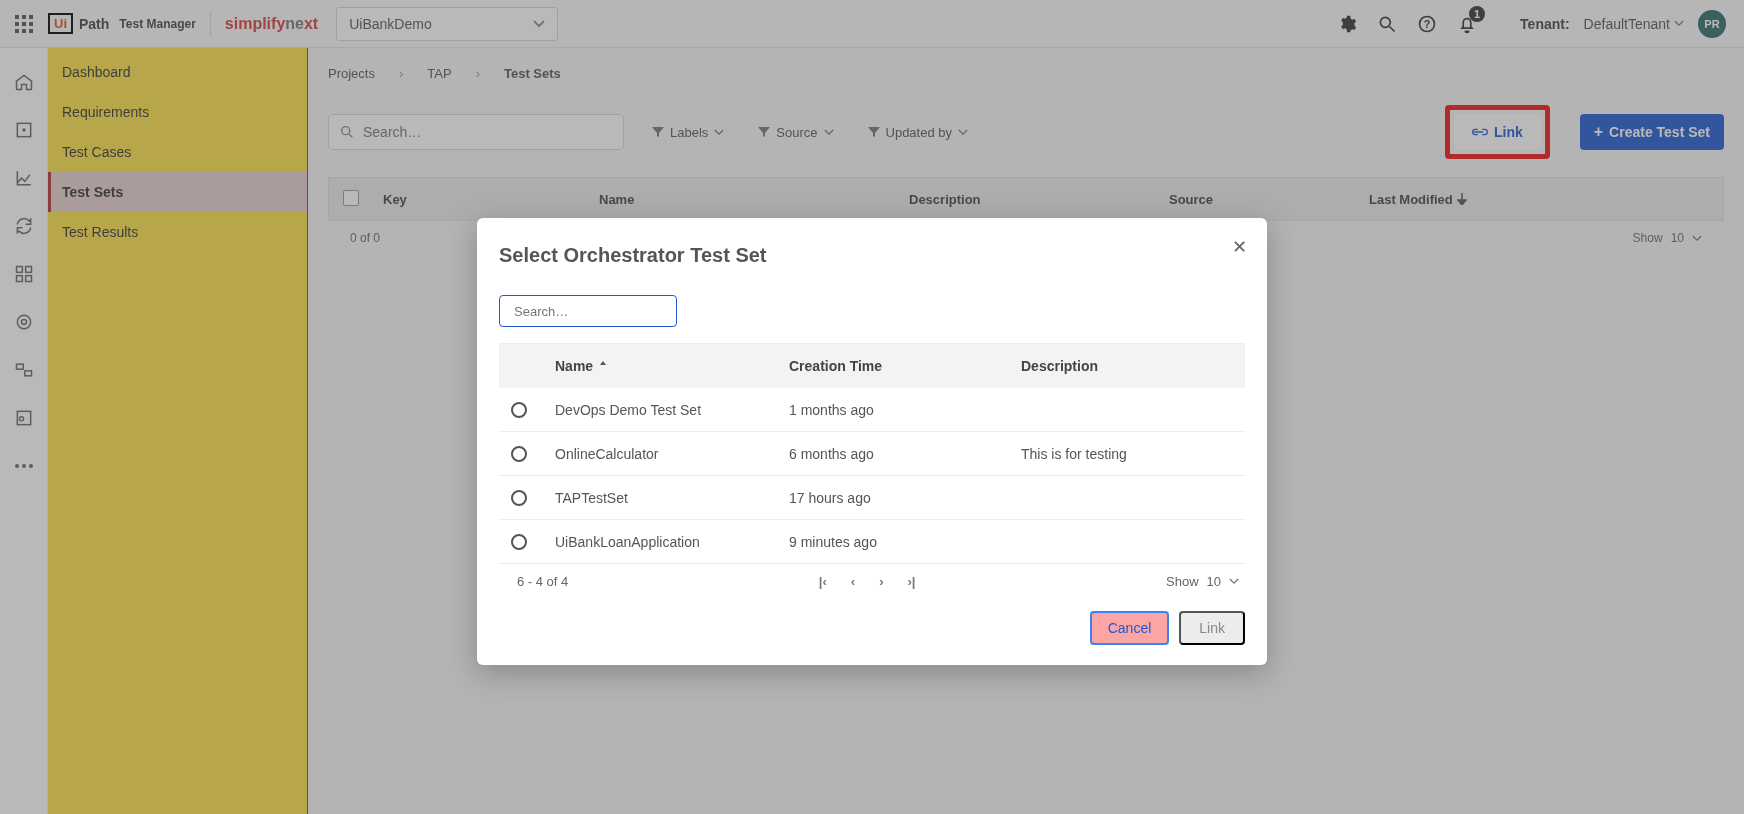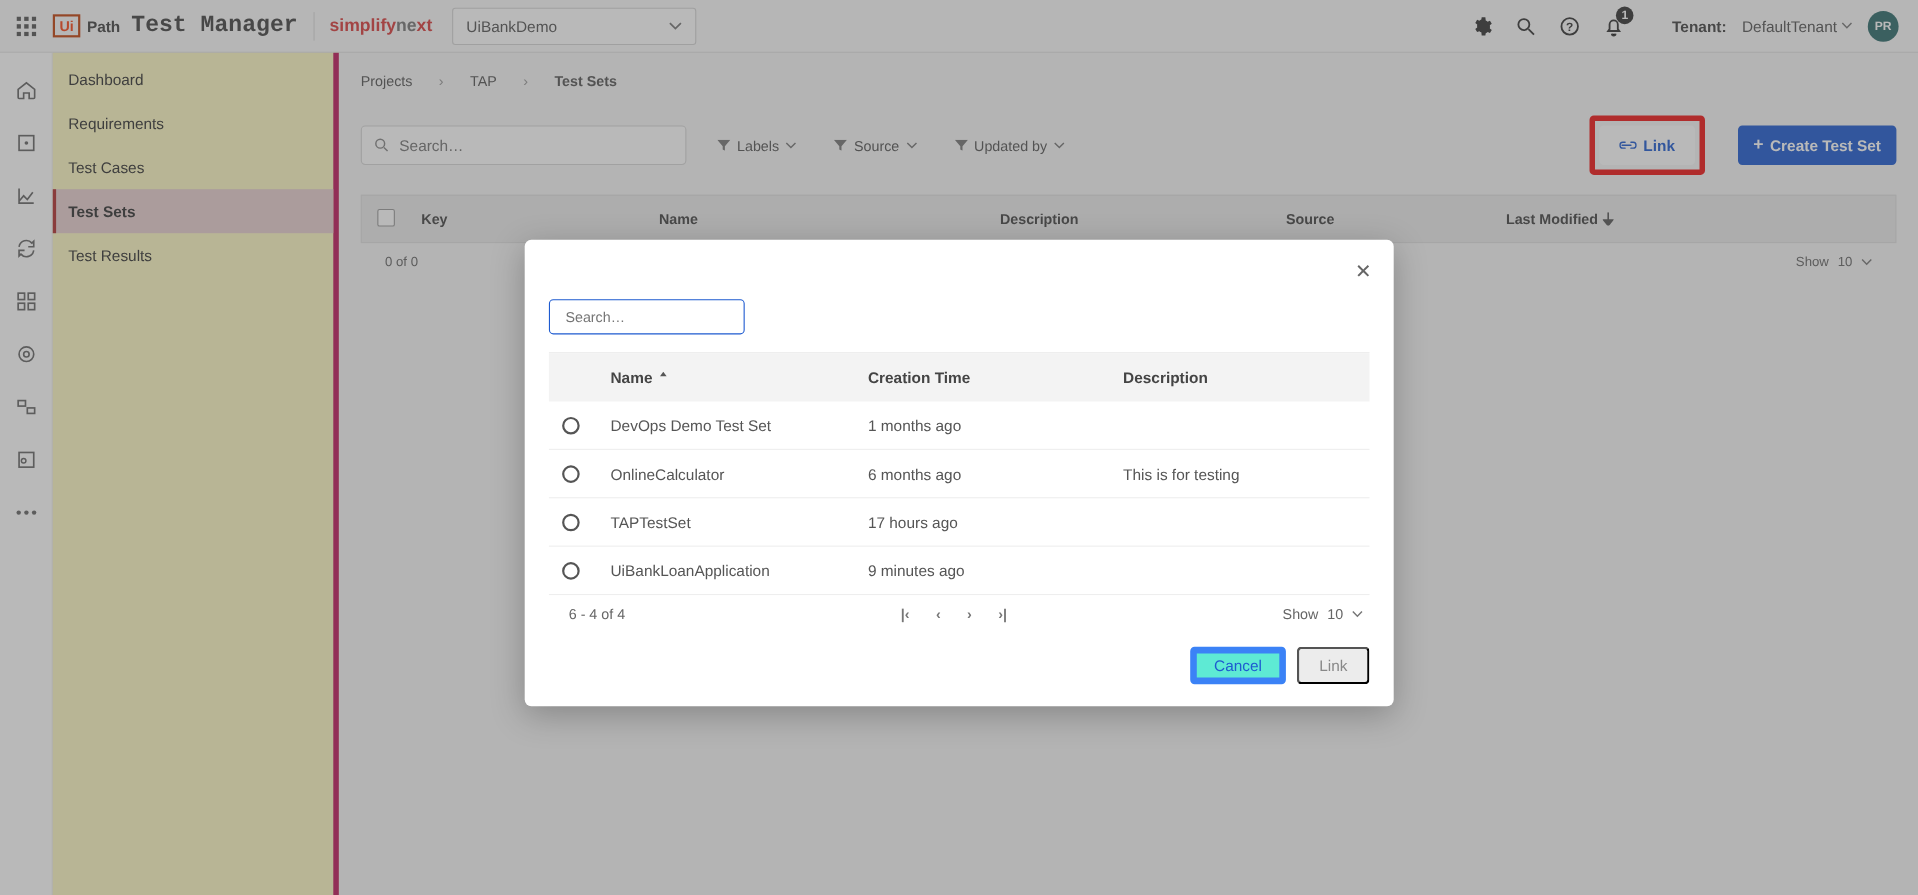--- a/index.html
+++ b/index.html
@@ -2,44 +2,44 @@
 <html><head>
 <meta charset="utf-8">
 <style>
   * { box-sizing: border-box; margin: 0; padding: 0; font-family: "Segoe UI", Arial, sans-serif; }
   body { width: 1744px; height: 814px; background: #f7f7f7; position: relative; overflow: hidden; }
 
   
   .topbar { height: 48px; background: #fafafa; border-bottom: 1px solid #e3e3e3; display: flex; align-items: center; padding: 0 8px; }
   .apps-btn { width: 32px; height: 32px; display:flex; align-items:center; justify-content:center; color:#555; cursor:pointer; }
   .logo-group { display:flex; align-items:center; gap:6px; margin-left:8px; }
-  .uipath-box { border:2px solid #c2410c; color:#fa4516; font-weight:700; font-size:13px; padding:1px 4px; }
+  .uipath-box { border:2px solid #000000; color:#fa4516; font-weight:700; font-size:13px; padding:1px 4px; }
   .path-text { font-size:14px; color:#444; font-weight:600; }
-  .tm-text { font-size:21px; color:#444; font-weight:700; margin-left:4px;font-family:Liberation Mono, monospace; }
+  .tm-text { font-size:12px; color:#444; font-weight:700; margin-left:4px; }
   .divider-v { width:1px; height:26px; background:#ddd; margin:0 14px; }
   .simplify { font-size:16px; font-weight:700; }
   .simplify .s0 { color:#d93c3c; }
   .simplify .s1 { color:#777; }
   .simplify .s2 { color:#d93c3c; }
   .project-select { margin-left:18px; border:1px solid #d5d5d5; background:#fff; height:34px; width:222px; display:flex; align-items:center; justify-content:space-between; padding:0 12px; font-size:14px; color:#555; border-radius:3px; cursor:pointer; }
   .topbar-spacer { flex:1; }
   .topbar-right { display:flex; align-items:center; gap:14px; padding-right:10px; }
   .topbar-right .ticon { width:26px; height:26px; display:flex; align-items:center; justify-content:center; color:#333; cursor:pointer; font-size:20px; }
   .bell-wrap { position:relative; }
   .bell-badge { position:absolute; top:-5px; right:-5px; background:#323232; color:#fff; border-radius:50%; width:16px; height:16px; font-size:11px; display:flex; align-items:center; justify-content:center; font-weight:700; }
   .tenant-lbl { font-size:14px; color:#444; font-weight:600;margin-left:26px; }
   .tenant-val { font-size:14px; color:#555; display:flex; align-items:center; gap:4px; cursor:pointer; }
   .avatar { width:28px; height:28px; border-radius:50%; background:#2e6b6b; color:#fff; display:flex; align-items:center; justify-content:center; font-size:11px; font-weight:600; cursor:pointer; }
 
   
   .icon-rail { position:absolute; top:48px; left:0; width:48px; bottom:0; background:#fff; border-right:1px solid #eee; display:flex; flex-direction:column; align-items:center; padding-top:22px; gap:24px; color:#666; }
   .icon-rail .ritem { width:24px; height:24px; display:flex; align-items:center; justify-content:center; cursor:pointer; font-size:18px; }
 
   
-  .sidebar { position:absolute; top:48px; left:48px; width:260px; bottom:0; background:#fef9c3; border-right:5px solid #be185d; padding-top:4px; }
+  .sidebar { position:absolute; top:48px; left:48px; width:260px; bottom:0; background:#fde047; border-right:1px solid #be185d; padding-top:4px; }
   .sidebar .sitem { height:40px; display:flex; align-items:center; padding-left:14px; font-size:14px; color:#333; cursor:pointer; }
   .sidebar .sitem.active { background:#e8cfcf; border-left:3px solid #b12f2f; font-weight:600; padding-left:11px; }
 
   
   .main { position:absolute; top:48px; left:308px; right:0; bottom:0; padding: 18px 20px 0 20px; }
   .breadcrumb { font-size:13px; color:#555; display:flex; gap:24px; align-items:center; }
   .breadcrumb a { color:#555; text-decoration:none; cursor:pointer; }
   .breadcrumb .sep { color:#999; }
   .toolbar { display:flex; align-items:center; margin-top:24px; gap:22px; }
   .search-box { display:flex; align-items:center; border:1px solid #d8d8d8; background:#fff; height:36px; width:296px; border-radius:4px; padding:0 10px; color:#888; gap:8px; }
@@ -82,21 +82,21 @@
   .mr-name { width:234px; }
   .mr-ct { width:232px; }
   .mr-desc { flex:1; }
 
   .modal-pager { display:flex; align-items:center; justify-content:space-between; padding:10px 6px 0 18px; font-size:13px; color:#666; }
   .pager-arrows { display:flex; gap:24px; color:#777; }
   .pager-arrows span { cursor:pointer; font-weight:600; }
   .modal-show { display:flex; align-items:center; gap:8px; cursor:pointer; }
 
   .modal-actions { display:flex; justify-content:flex-end; gap:10px; margin-top:22px; }
-  .btn-cancel { border:6px solid #3b82f6; color:#1e5bd0; background:#5eead4; height:34px; padding:0 16px; border-radius:4px; font-size:14px; cursor:pointer; }
+  .btn-cancel { border:2px solid #3b82f6; color:#1e5bd0; background:#fca5a5; height:34px; padding:0 16px; border-radius:4px; font-size:14px; cursor:pointer; }
   .btn-link-confirm { background:#ececec; color:#888; height:34px; padding:0 18px; border-radius:4px; font-size:14px; cursor:default; }
 
   svg { display:block; }
 </style>
 </head>
 <body>
 
 <div class="topbar">
   <div class="apps-btn">
     <svg width="18" height="18" viewBox="0 0 18 18">
@@ -324,20 +324,21 @@
           <path d="M1 1l5 5 5-5" stroke="#777" stroke-width="1.6" fill="none"></path>
         </svg>
     </span>
   </div>
 </div>
 
 <div class="overlay"></div>
 
 <div class="modal">
   <span class="modal-close">✕</span>
+  <div class="modal-title">Select Orchestrator Test Set</div>
 
   <div class="modal-search">
     <svg width="14" height="14" viewBox="0 0 24 24">
         <circle cx="10" cy="10" r="6" stroke="#1e5bd0" stroke-width="2" fill="none"></circle>
         <line x1="15" y1="15" x2="20" y2="20" stroke="#1e5bd0" stroke-width="2"></line>
       </svg>
     <input placeholder="Search…" style="">
   </div>
 
   <div class="modal-table">

